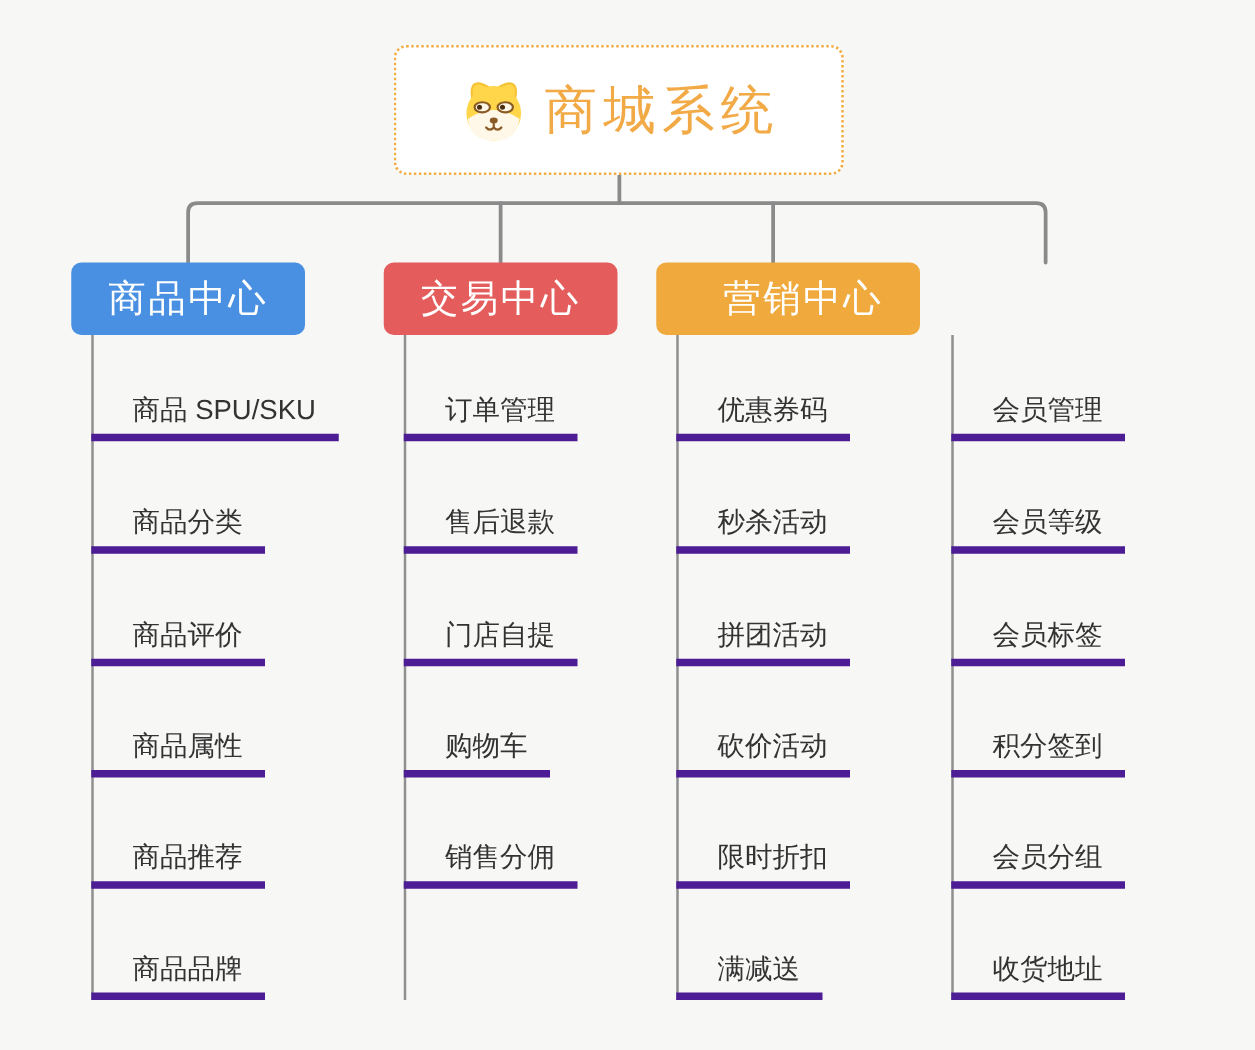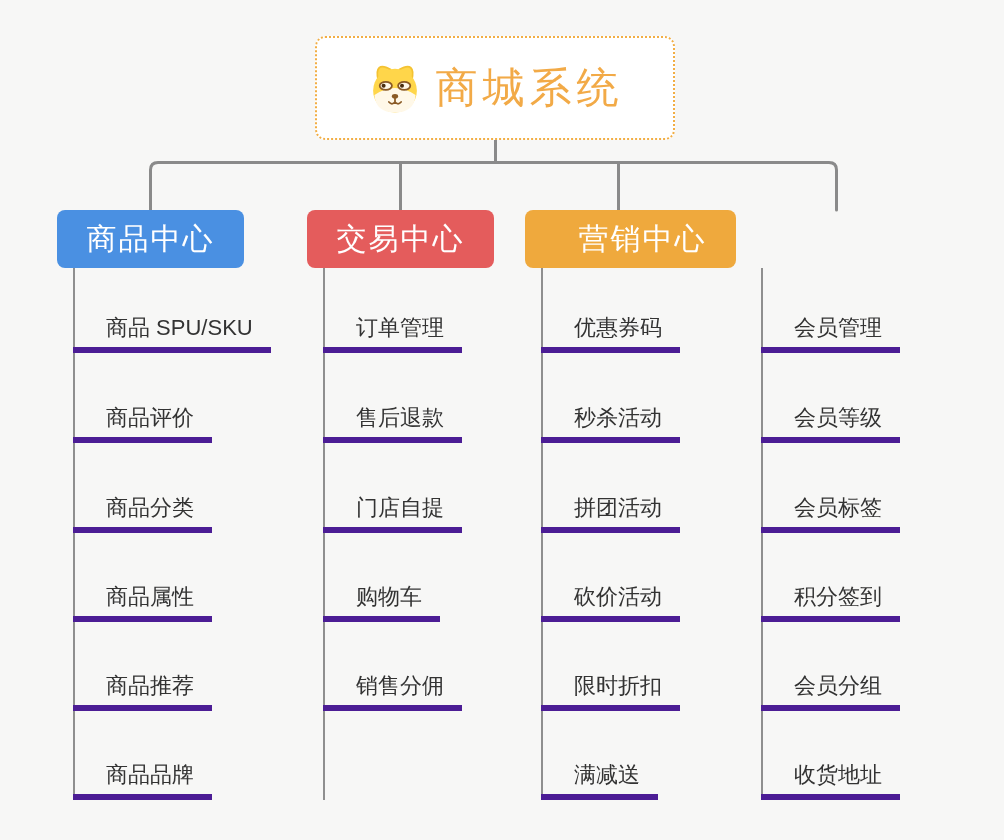--- a/index.html
+++ b/index.html
@@ -81,22 +81,22 @@
       <path d="M32 43.5 V48 M25 48 Q28.5 52 32 48 Q35.5 52 39 48" fill="none" stroke="#8a5a25" stroke-width="2" stroke-linecap="round"></path>
     </svg>
     <span class="root-title" style="color: rgb(242, 170, 71);">商城系统</span>
   </div>
 
   <div class="branch b0">
     <div class="branch-header" style="background: rgb(74, 144, 226);">商品中心</div>
     <div class="branch-line"></div>
     <div class="items">
       <div class="item">商品 SPU/SKU</div>
+      <div class="item">商品分类</div>
       <div class="item">商品评价</div>
-      <div class="item">商品分类</div>
       <div class="item">商品属性</div>
       <div class="item">商品推荐</div>
       <div class="item">商品品牌</div>
     </div>
   </div>
 
   <div class="branch b1">
     <div class="branch-header" style="background: rgb(228, 92, 92);">交易中心</div>
     <div class="branch-line"></div>
     <div class="items">

